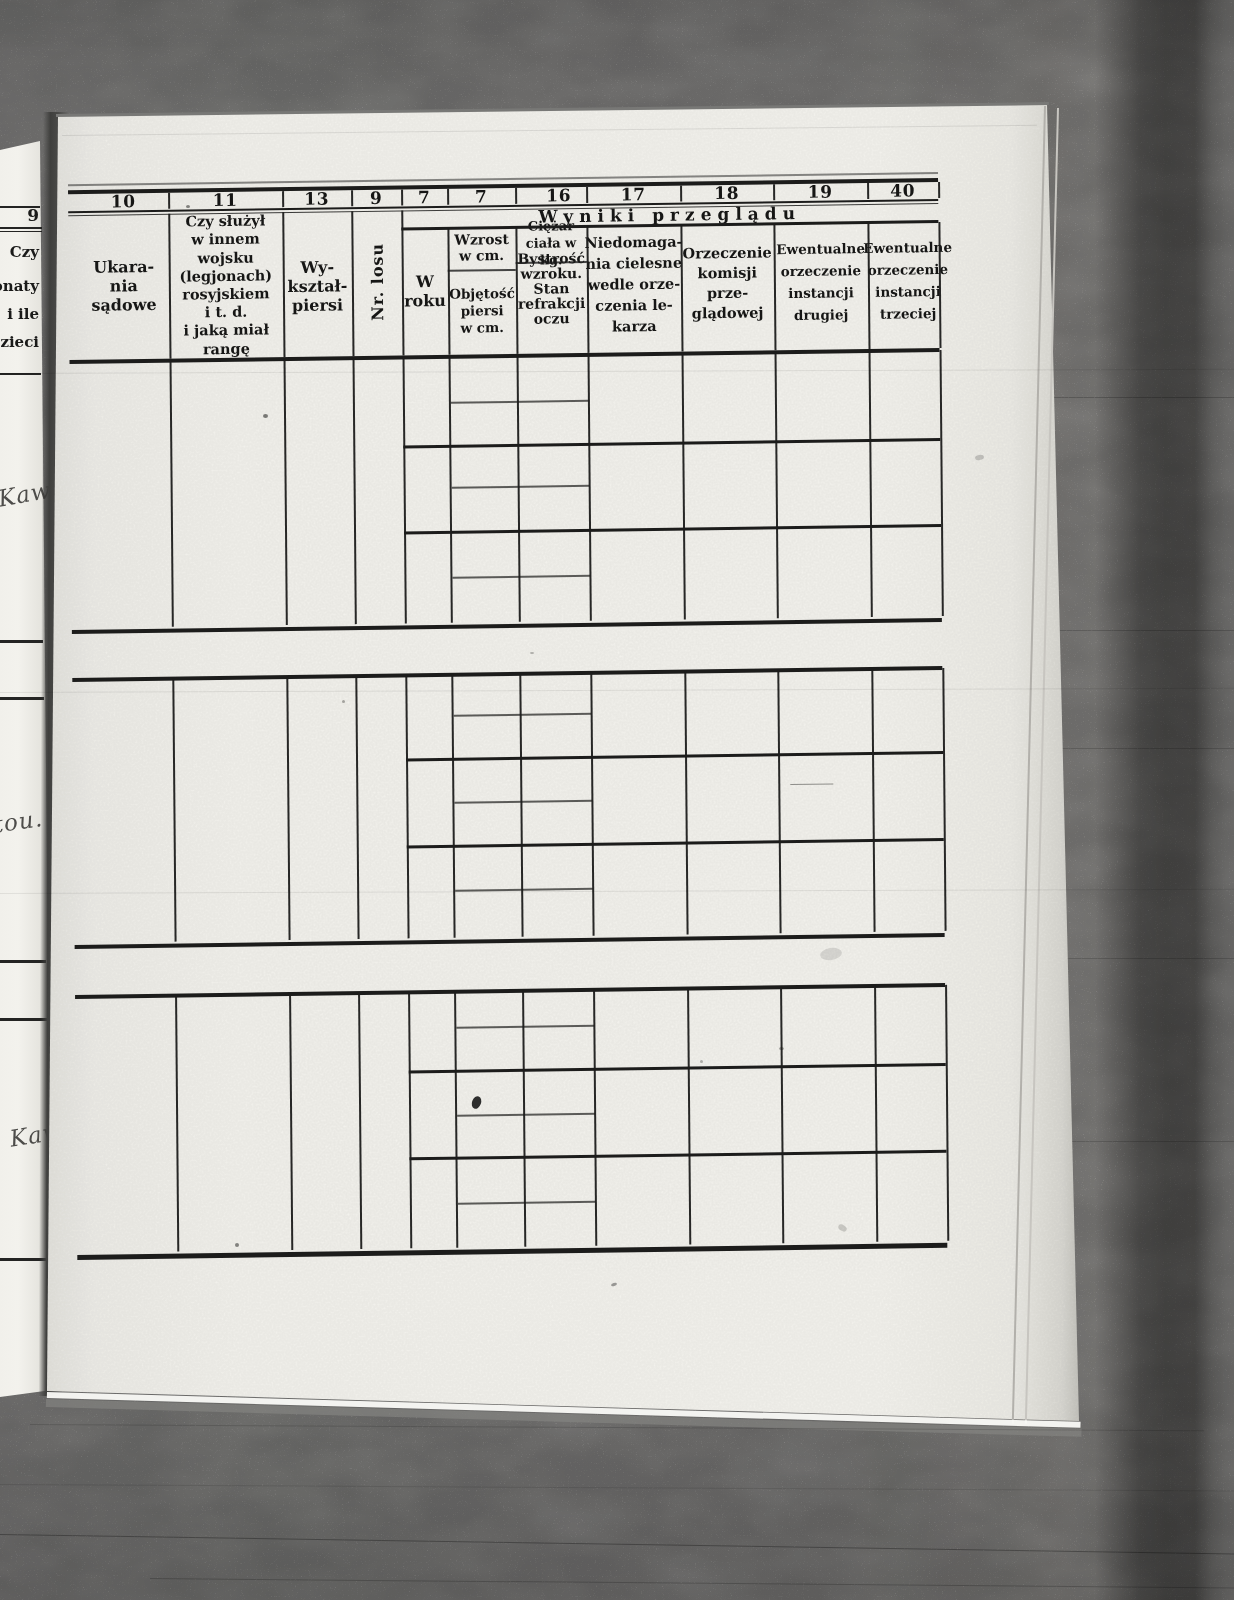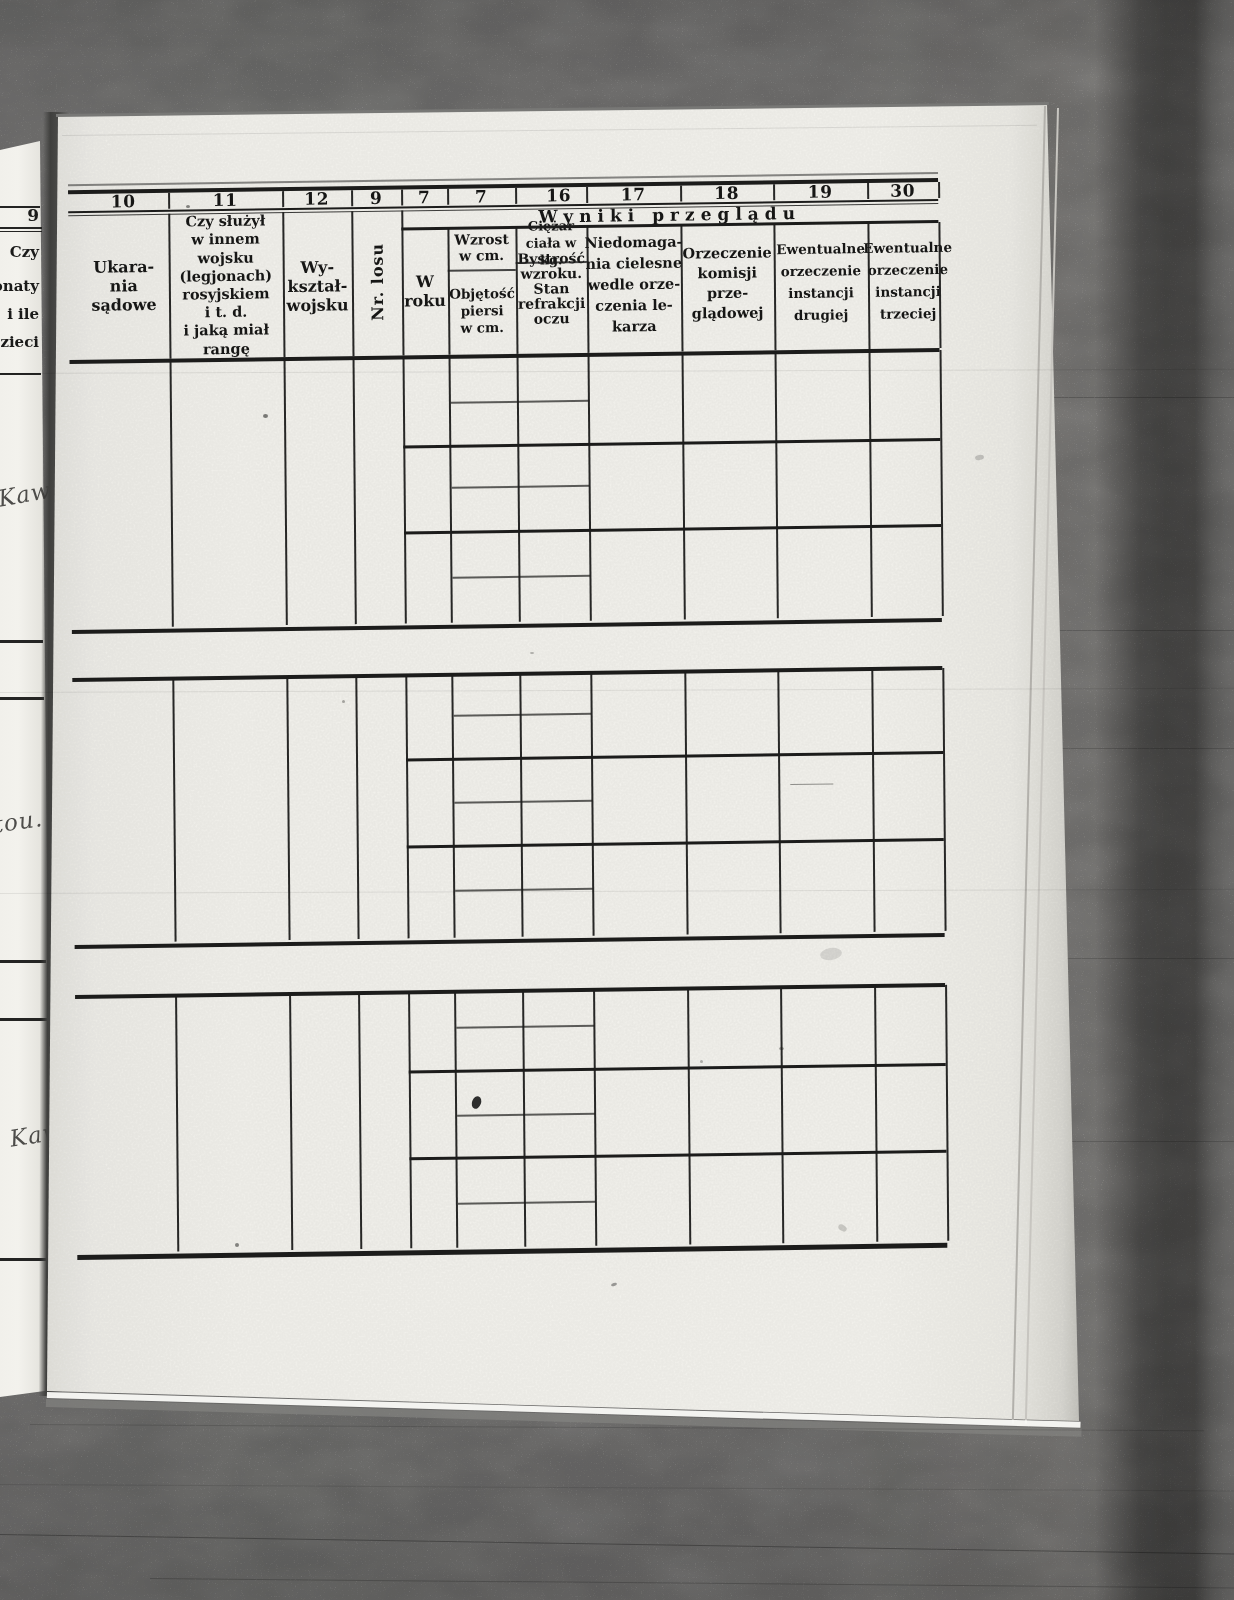--- a/index.html
+++ b/index.html
@@ -111,46 +111,46 @@
   <div class="edge" style="left:62px;top:135px;width:975px;height:1px;background:rgba(0,0,0,.09);transform:rotate(-.6deg)"></div>
   <div class="edge" style="left:1044px;top:106px;width:2px;height:1318px;background:#b2b0ab;transform:rotate(1.4deg)"></div>
   <div class="edge" style="left:1057px;top:108px;width:1.5px;height:1316px;background:#c7c5c0;transform:rotate(1.4deg)"></div>
   <div class="edge" style="left:47px;top:1392px;width:1034px;height:6px;background:#fbfbf8;opacity:.95;transform:rotate(1.65deg)"></div>
   <div class="edge" style="left:46px;top:1399px;width:1036px;height:8px;background:#858583;opacity:.65;transform:rotate(1.65deg)"></div>
 
   <div id="table">
 
     <div class="cell cnum" style="left:0;top:4px;width:90px;height:20px">10</div>
     <div class="cell cnum" style="left:90px;top:4px;width:114px;height:20px">11</div>
-    <div class="cell cnum" style="left:204px;top:4px;width:69px;height:20px">12</div>
+    <div class="cell cnum" style="left:204px;top:4px;width:69px;height:20px">13</div>
     <div class="cell cnum" style="left:273px;top:4px;width:50px;height:20px">9</div>
     <div class="cell cnum" style="left:323px;top:4px;width:46px;height:20px">7</div>
     <div class="cell cnum" style="left:369px;top:4px;width:68px;height:20px">7</div>
     <div class="cell cnum" style="left:437px;top:4px;width:87px;height:20px">16</div>
     <div class="cell cnum" style="left:508px;top:4px;width:94px;height:20px">17</div>
     <div class="cell cnum" style="left:602px;top:4px;width:93px;height:20px">18</div>
     <div class="cell cnum" style="left:695px;top:4px;width:94px;height:20px">19</div>
-    <div class="cell cnum" style="left:789px;top:4px;width:71px;height:20px">30</div>
+    <div class="cell cnum" style="left:789px;top:4px;width:71px;height:20px">40</div>
 
     <div class="cell" id="sec-title" style="left:323px;top:25px;width:537px;height:19px">Wyniki przeglądu</div>
 
     <div class="cell stack" style="left:0;top:32px;width:90px;height:132px;font-size:16px">Ukara-
 nia
 sądowe</div>
     <div class="cell" style="left:90px;top:26px;width:114px;height:146px;font-size:14.5px;line-height:18.2px">Czy służył
 w innem
 wojsku
 (legjonach)
 rosyjskiem
 i t. d.
 i jaką miał
 rangę</div>
     <div class="cell stack" style="left:204px;top:46px;width:69px;height:110px;font-size:16px">Wy-
 kształ-
-wojsku</div>
+piersi</div>
     <div class="cell vert" style="left:273px;top:24px;width:50px;height:148px;font-size:16px"><span>Nr. losu</span></div>
     <div class="cell stack" style="left:323px;top:58px;width:46px;height:100px;font-size:16px">W
 roku</div>
     <div class="cell" style="left:369px;top:46px;width:68px;height:38px;font-size:14px;line-height:16px">Wzrost
 w cm.</div>
     <div class="cell" style="left:369px;top:92px;width:68px;height:72px;font-size:13.5px;line-height:17px">Objętość
 piersi
 w cm.</div>
     <div class="cell" style="left:437px;top:45px;width:71px;height:32px;font-size:13px;line-height:17px">Ciężar
 ciała w kg.</div>

